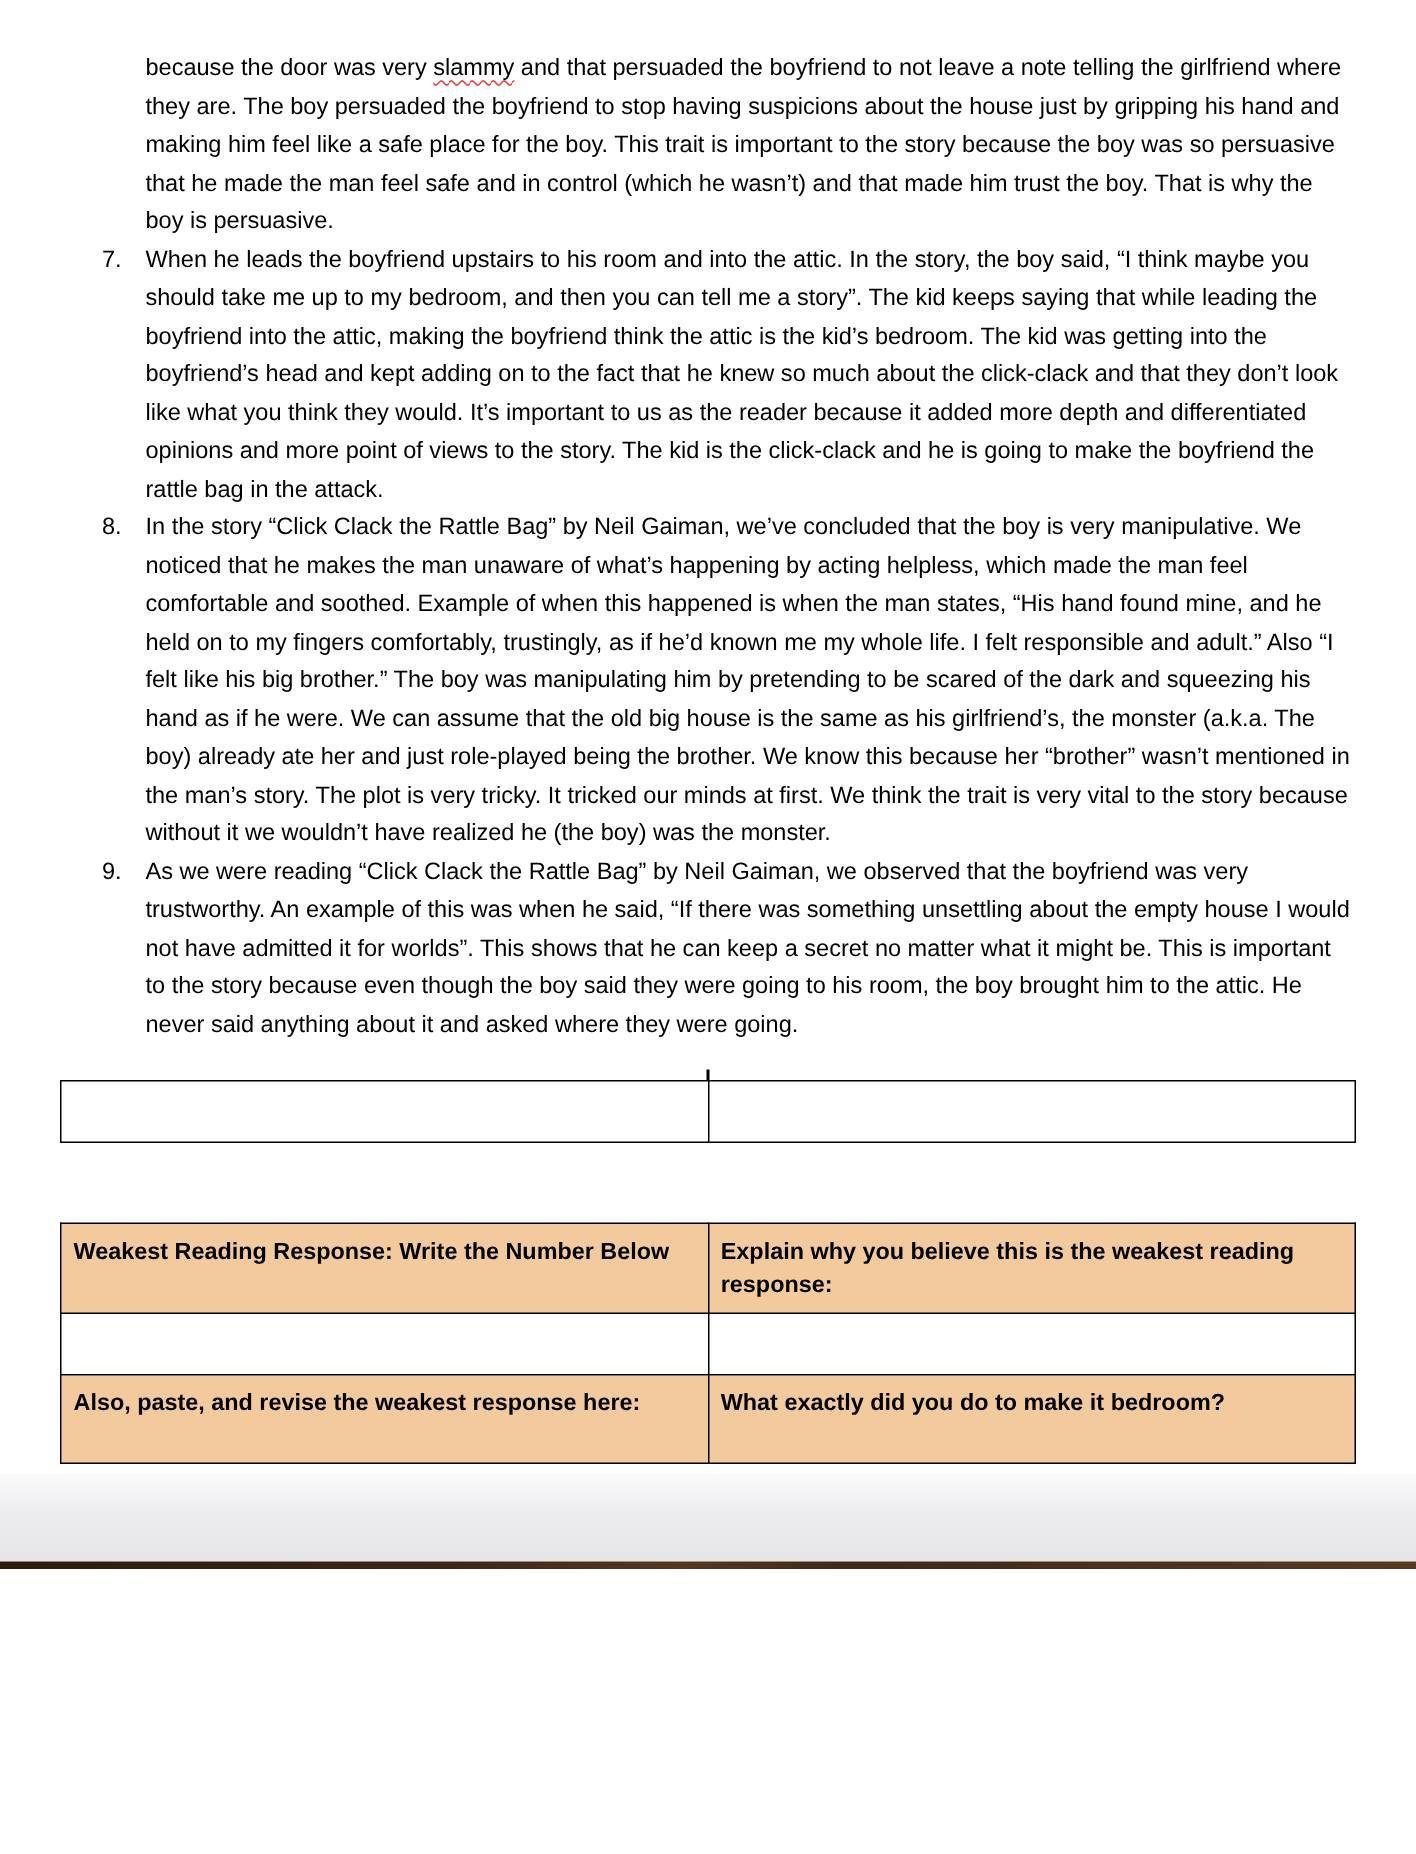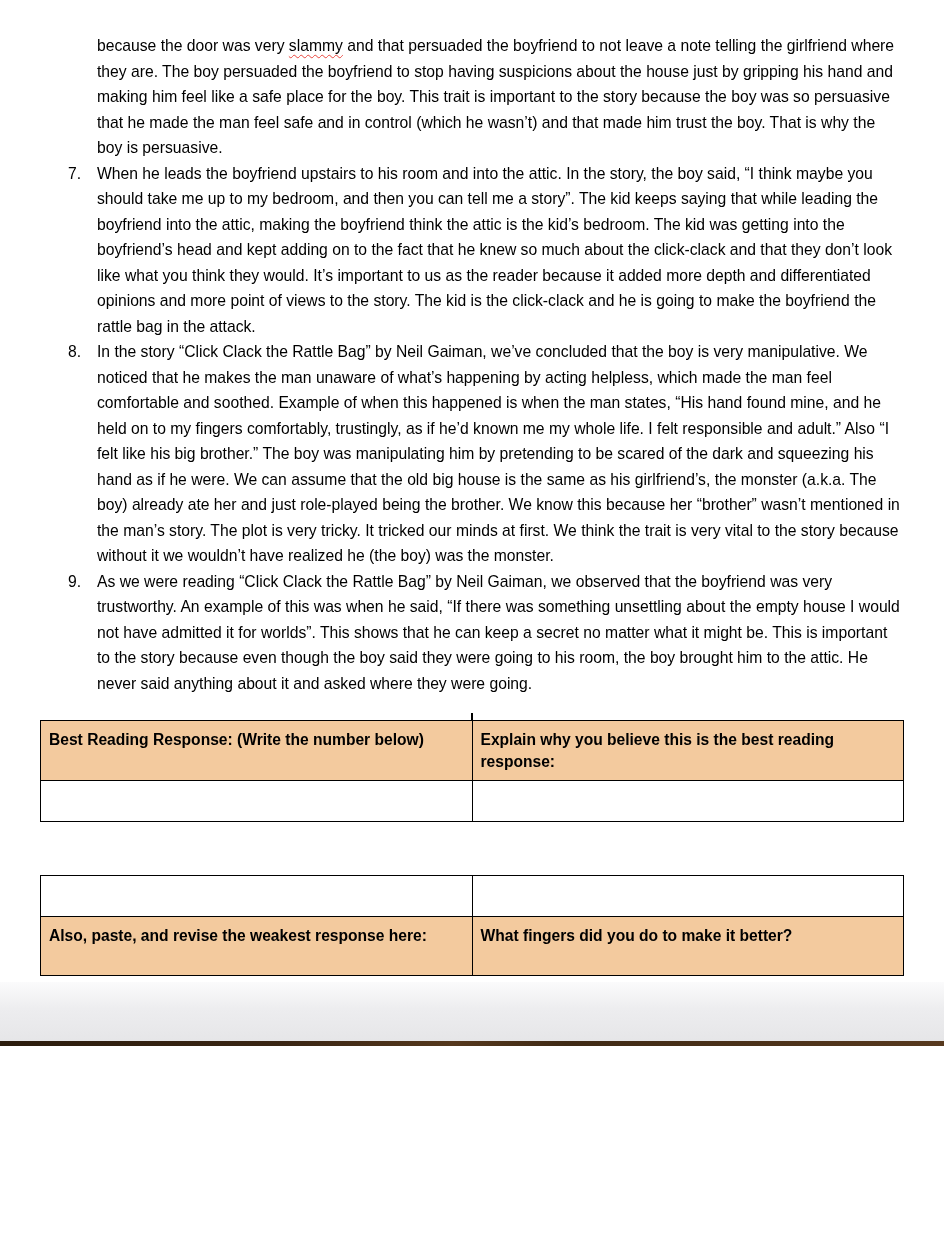--- a/index.html
+++ b/index.html
@@ -95,42 +95,42 @@
 
     <div class="list-item">
       <span class="list-num">9.</span>
       <span>As we were reading “Click Clack the Rattle Bag” by Neil Gaiman, we observed that the boyfriend was very trustworthy. An example of this was when he said, “If there was something unsettling about the empty house I would not have admitted it for worlds”. This shows that he can keep a secret no matter what it might be. This is important to the story because even though the boy said they were going to his room, the boy brought him to the attic. He never said anything about it and asked where they were going.</span>
     </div>
 
     <div class="table-wrap">
       <div class="divider-tick"></div>
       <table class="doc-table">
         <tbody>
-          <tr class="row-shaded">
-            <td>Best Reading Response: (Write the number below)</td>
-            <td>Explain why you believe this is the best reading response:</td>
-          </tr>
           <tr class="row-blank">
             <td></td>
             <td></td>
           </tr>
         </tbody>
       </table>
     </div>
 
     <div class="table-wrap second">
       <table class="doc-table">
         <tbody>
+          <tr class="row-shaded">
+            <td>Weakest Reading Response: Write the Number Below</td>
+            <td>Explain why you believe this is the weakest reading response:</td>
+          </tr>
           <tr class="row-blank">
             <td></td>
             <td></td>
           </tr>
           <tr class="row-shaded">
             <td>Also, paste, and revise the weakest response here:</td>
-            <td>What fingers did you do to make it better?</td>
+            <td>What exactly did you do to make it bedroom?</td>
           </tr>
         </tbody>
       </table>
     </div>
 
     <div class="page-gap"></div>
     <div class="next-page-strip"></div>
 
   </div>
 </div>

